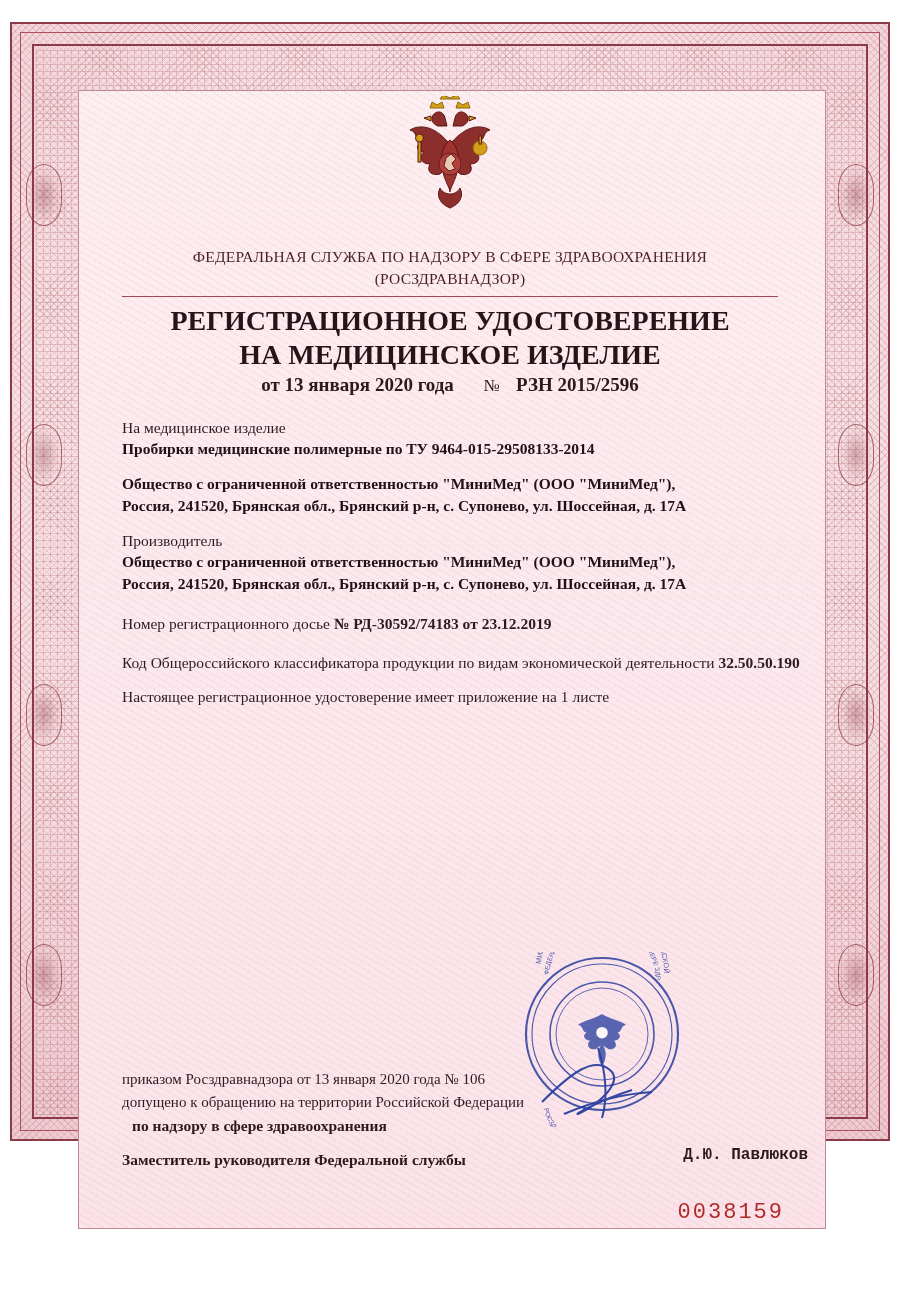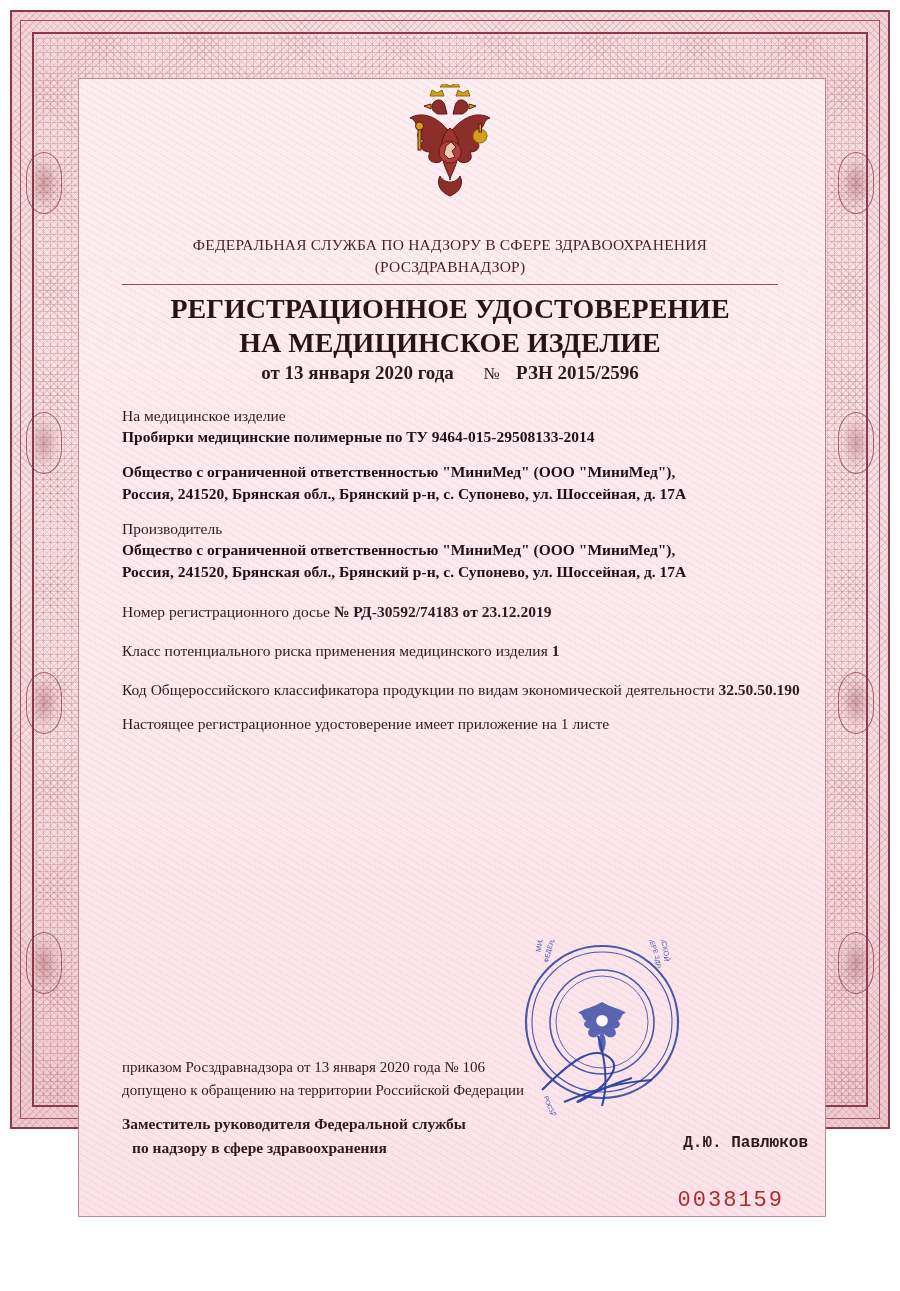--- a/index.html
+++ b/index.html
@@ -13,21 +13,21 @@
     font-family: "Liberation Serif", serif;
     color: #2b1a1a;
     position: relative;
     overflow: hidden;
   }
 
   
   .certificate {
     position: absolute;
     left: 10px;
-    top: 10px;
+    top: 22px;
     width: 880px;
     height: 1119px;
     box-sizing: border-box;
     background:
       repeating-linear-gradient(45deg,
         rgba(150,60,70,0.16) 0px, rgba(150,60,70,0.16) 1px,
         rgba(255,255,255,0) 1px, rgba(255,255,255,0) 5px),
       repeating-linear-gradient(-45deg,
         rgba(150,60,70,0.16) 0px, rgba(150,60,70,0.16) 1px,
         rgba(255,255,255,0) 1px, rgba(255,255,255,0) 5px),
@@ -305,24 +305,20 @@
       <div class="val">Общество с ограниченной ответственностью "МиниМед" (ООО "МиниМед"),</div>
       <div class="val">Россия, 241520, Брянская обл., Брянский р-н, с. Супонево, ул. Шоссейная, д. 17А</div>
     </div>
 
 
     <div class="block" style="margin-top:18px;">
       <span class="lbl">Номер регистрационного досье</span>
       <span class="lbl inline-val">№ РД-30592/74183 от 23.12.2019</span>
     </div>
 
-    <div class="block" style="margin-top:18px;">
-      <span class="lbl">Класс потенциального риска применения медицинского изделия</span>
-      <span class="lbl inline-val">1</span>
-    </div>
 
     <div class="block" style="margin-top:18px;">
       <span class="lbl">Код Общероссийского классификатора продукции по видам экономической деятельности</span>
       <span class="lbl inline-val">32.50.50.190</span>
     </div>
 
     <div class="block" style="margin-top:8px;">
       <span class="lbl">Настоящее регистрационное удостоверение имеет приложение на 1 листе</span>
     </div>
   </div>
@@ -360,19 +356,19 @@
         <path d="M40 150 C70 120 92 104 108 118 C122 130 96 152 80 160 C64 168 92 150 130 138"></path>
         <path d="M62 162 C90 150 118 142 150 140"></path>
         <path d="M96 96 C104 120 106 146 100 166"></path>
       </g>
     </svg>
   </div>
 
   <div class="footer">
     <div class="line">приказом Росздравнадзора от 13 января 2020 года № 106</div>
     <div class="line">допущено к обращению на территории Российской Федерации</div>
+    <div class="bold" style="margin-left:10px;">по надзору в сфере здравоохранения</div>
     <div class="bold" style="margin-top:10px;">Заместитель руководителя Федеральной службы</div>
-    <div class="bold" style="margin-left:10px;">по надзору в сфере здравоохранения</div>
     <div class="signer">Д.Ю. Павлюков</div>
   </div>
 
   <div class="serial">0038159</div>
 </div>
 
 </body></html>

